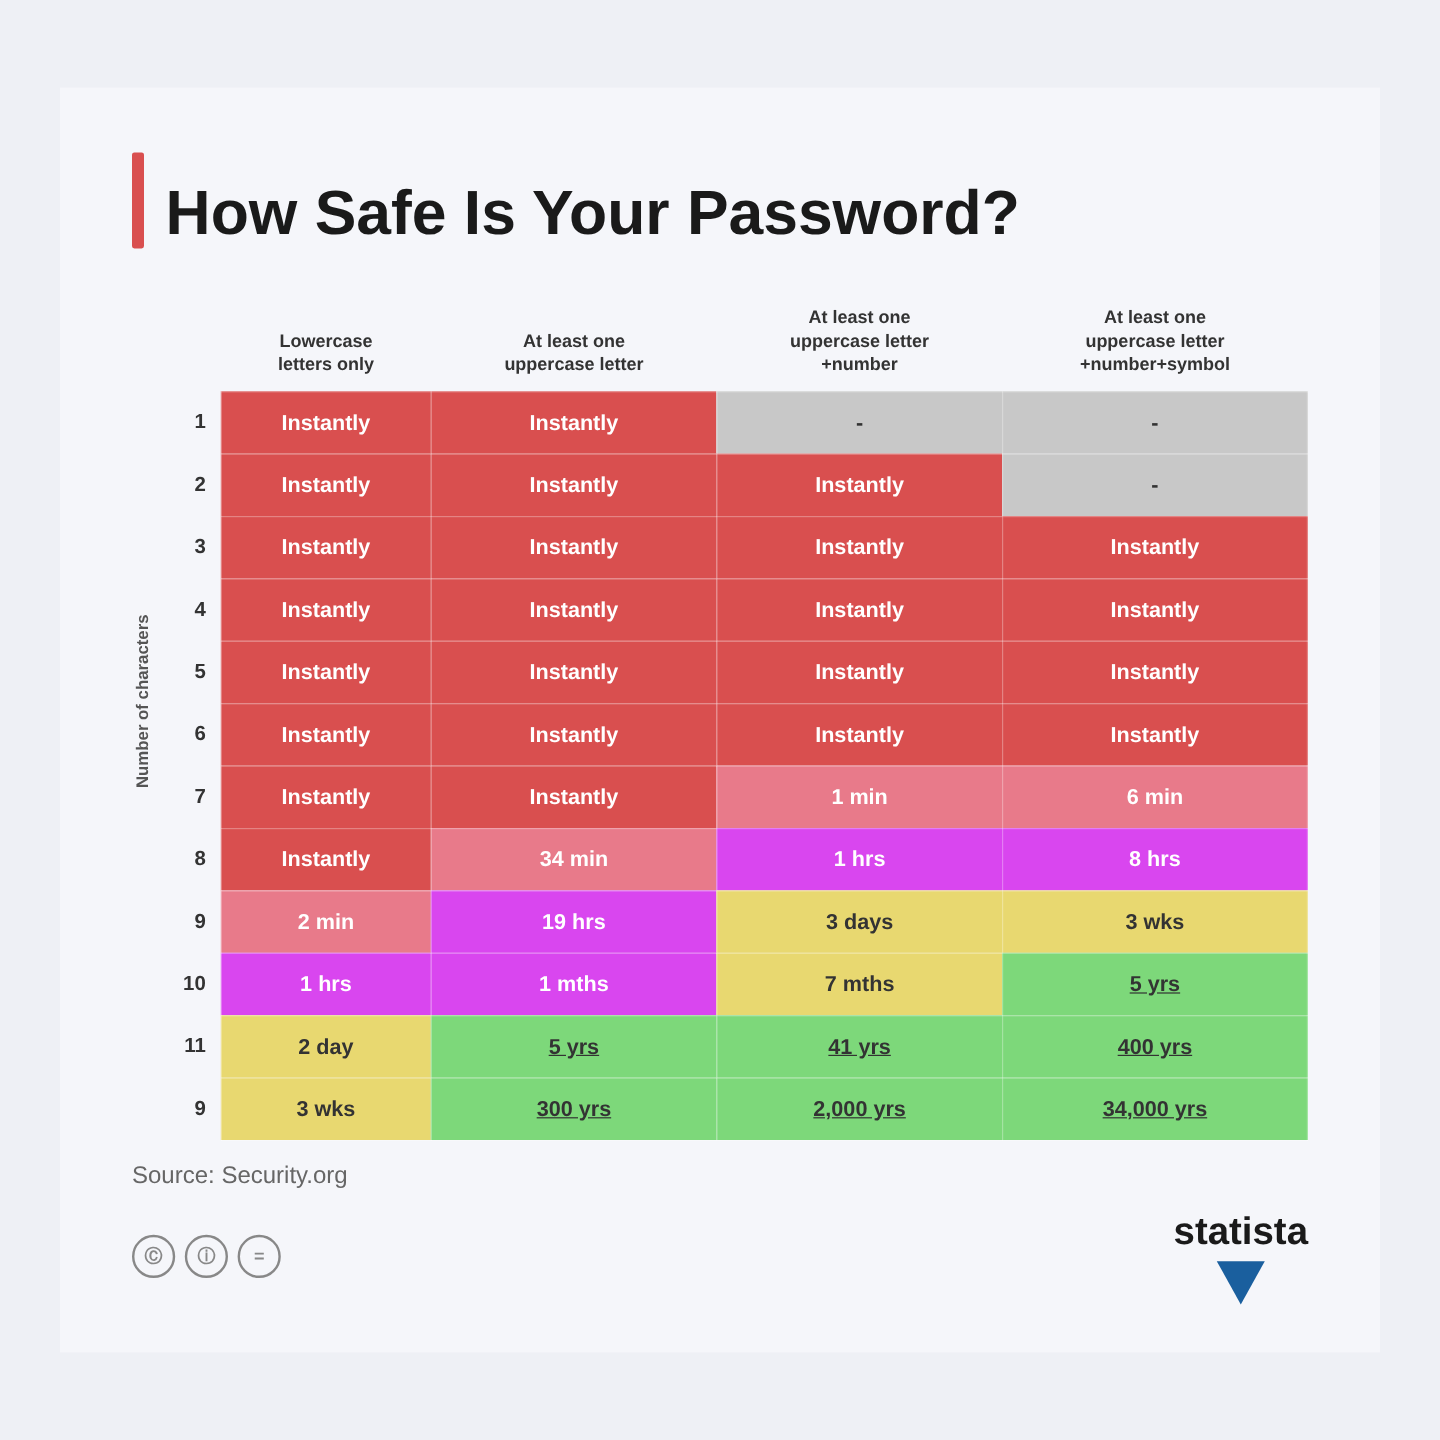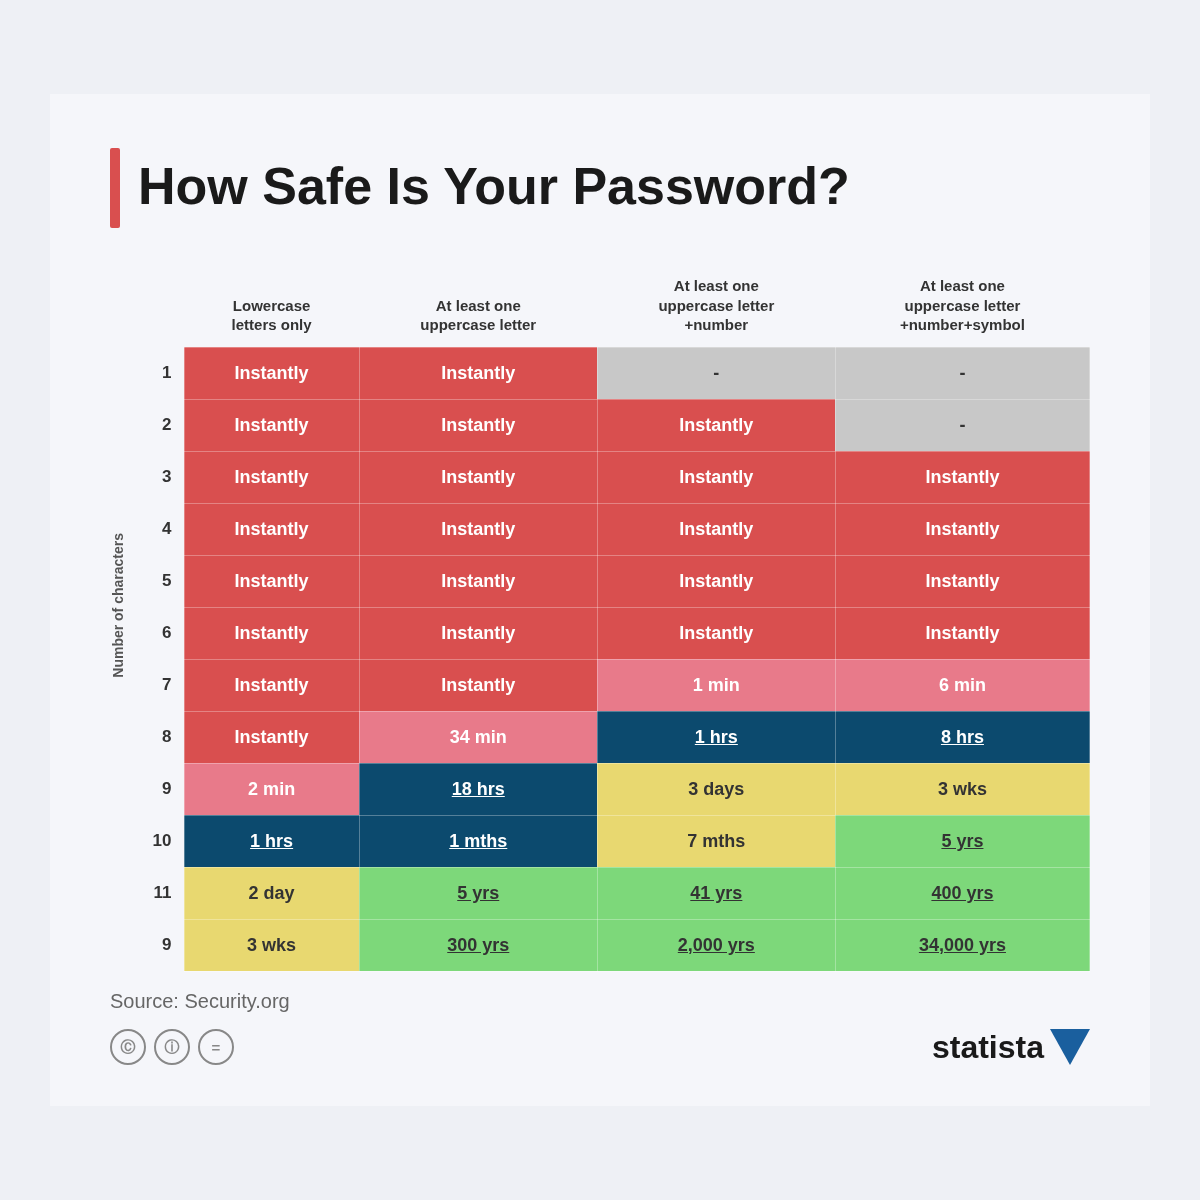--- a/index.html
+++ b/index.html
@@ -14,21 +14,21 @@
       justify-content: center;
     }
     .card {
       background: #f5f6fa;
       width: 1100px;
       padding: 50px 60px 40px 60px;
       position: relative;
     }
     .title-bar {
       display: flex;
-      align-items: center;
+      align-items: flex-end;
       gap: 18px;
       margin-bottom: 10px;
     }
     .red-bar {
       width: 10px;
       min-height: 80px;
       background: #d94f4f;
       border-radius: 2px;
       margin-top: 4px;
     }
@@ -123,34 +123,35 @@
       color: #888;
       font-weight: bold;
     }
     .statista-logo {
       font-size: 32px;
       font-weight: 700;
       color: #1a1a1a;
       display: flex;
       align-items: center;
       gap: 6px;
+      flex-direction: column;
     }
     .statista-triangle {
       width: 0;
       height: 0;
       border-left: 20px solid transparent;
       border-right: 20px solid transparent;
       border-bottom: 36px solid #1a5f9e;
       transform: rotate(180deg);
     }
 
     
     .c-red { background: #d94f4f; color: #fff; }
     .c-pink { background: #e87a8a; color: #fff; }
-    .c-orange { background: #0c4a6e; color: #fff; text-decoration: underline; }
+    .c-orange { background: #d946ef; color: #fff; }
     .c-yellow { background: #e8d870; color: #333; }
     .c-green { background: #7dd87a; color: #333; text-decoration: underline; }
     .c-gray { background: #c8c8c8; color: #333; }
 
     tbody tr td.cell-value {
       padding: 0 5px;
     }
   </style>
 </head>
 <body>
@@ -229,21 +230,21 @@
             <tr>
               <td>8</td>
               <td class="cell-value c-red">Instantly</td>
               <td class="cell-value c-pink">34 min</td>
               <td class="cell-value c-orange">1 hrs</td>
               <td class="cell-value c-orange">8 hrs</td>
             </tr>
             <tr>
               <td>9</td>
               <td class="cell-value c-pink">2 min</td>
-              <td class="cell-value c-orange">18 hrs</td>
+              <td class="cell-value c-orange">19 hrs</td>
               <td class="cell-value c-yellow">3 days</td>
               <td class="cell-value c-yellow">3 wks</td>
             </tr>
             <tr>
               <td>10</td>
               <td class="cell-value c-orange">1 hrs</td>
               <td class="cell-value c-orange">1 mths</td>
               <td class="cell-value c-yellow">7 mths</td>
               <td class="cell-value c-green">5 yrs</td>
             </tr>

